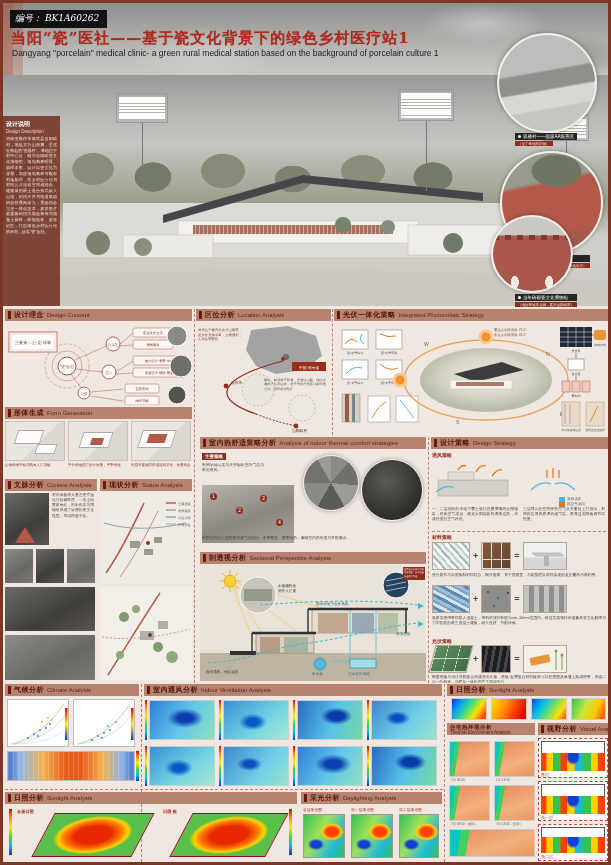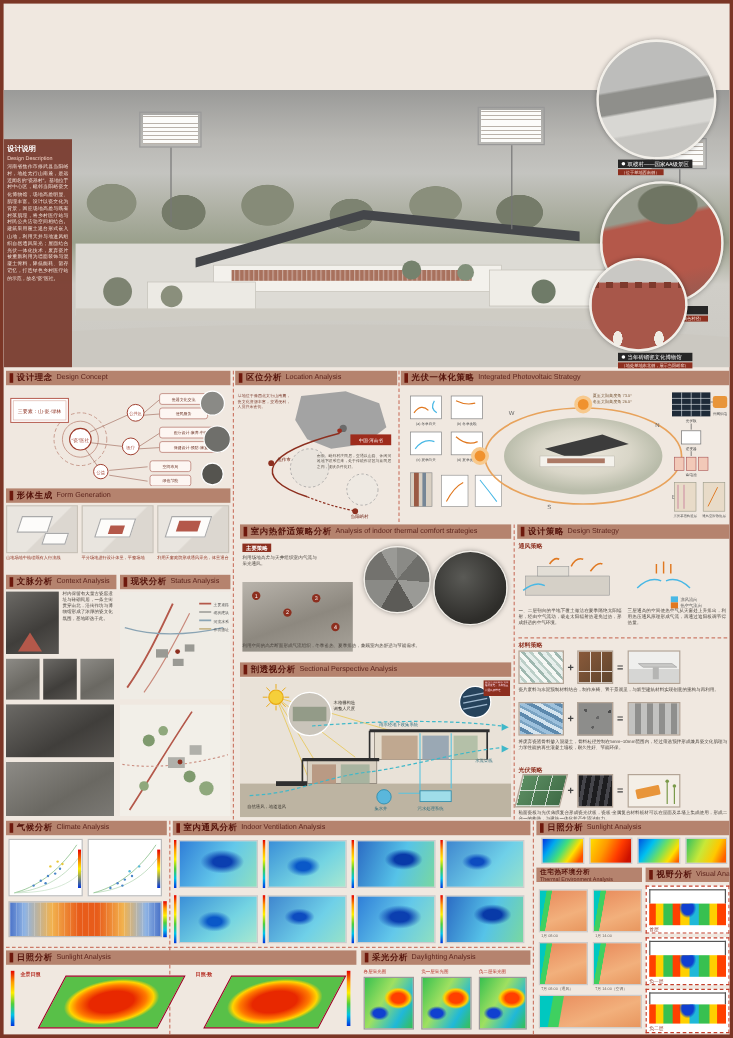--- a/index.html
+++ b/index.html
@@ -137,20 +137,30 @@
 
   .numcircle{position:absolute;width:7px;height:7px;border-radius:50%;background:#8d2f1f;color:#fff;font-size:4.5px;display:flex;align-items:center;justify-content:center;}
   .tagbox{position:absolute;background:#8d2f1f;color:#fff;font-size:4.5px;font-weight:bold;padding:1px 3px;}
   text{font-family:"Liberation Sans","DejaVu Sans",sans-serif;}
 </style>
 </head>
 <body>
 
 <div id="poster">
 
+  <div id="header" class="abs">
+    <div id="hdr-strip1" class="abs"></div>
+    <div id="hdr-strip2" class="abs"></div>
+    <div id="code-box" class="abs">
+      <span>编号：</span>
+      <span>BK1A60262</span>
+    </div>
+    <div id="title-cn" class="abs">当阳“瓷”医社——基于瓷文化背景下的绿色乡村医疗站1</div>
+    <div id="subtitle-en" class="abs">Dangyang "porcelain" medical clinic- a green rural medical station based on the background of porcelain culture 1</div>
+  </div>
 
   <div id="hero" class="abs">
     <div class="treeband"></div>
     <svg id="hero-svg" class="abs" width="605" height="231" viewBox="0 0 605 231">
       <rect x="60" y="128" width="480" height="60" fill="#dddbd5"></rect>
       <polygon points="160,140 300,100 480,118 480,126 300,108 160,148" fill="#44464a"></polygon>
       <rect x="175" y="146" width="240" height="22" fill="#f3f1ec" stroke="#c5c2ba" stroke-width="0.6"></rect>
       <rect x="190" y="150" width="200" height="9" fill="#9a5a44" opacity="0.85"></rect>
       <rect x="190" y="150" width="200" height="9" fill="url(#hatch)" opacity="0.4"></rect>
       <rect x="120" y="160" width="90" height="26" fill="#eceae4" stroke="#c5c2ba" stroke-width="0.6"></rect>

